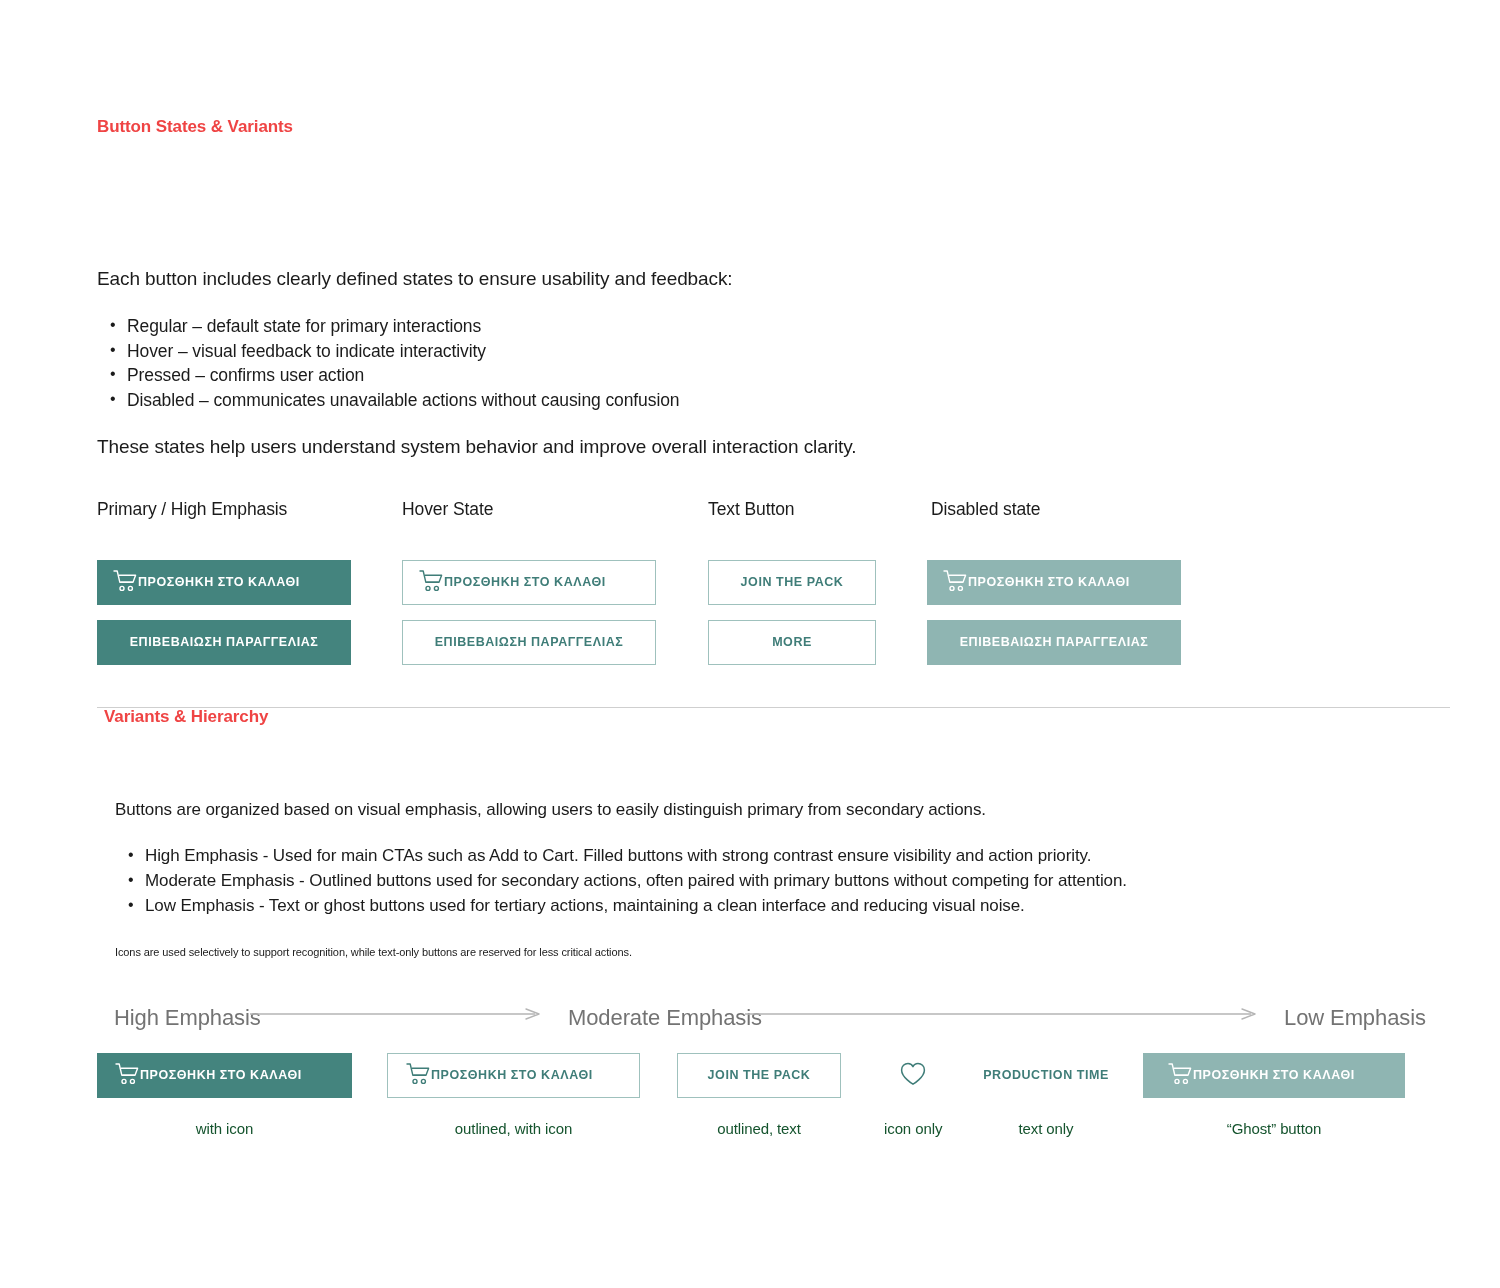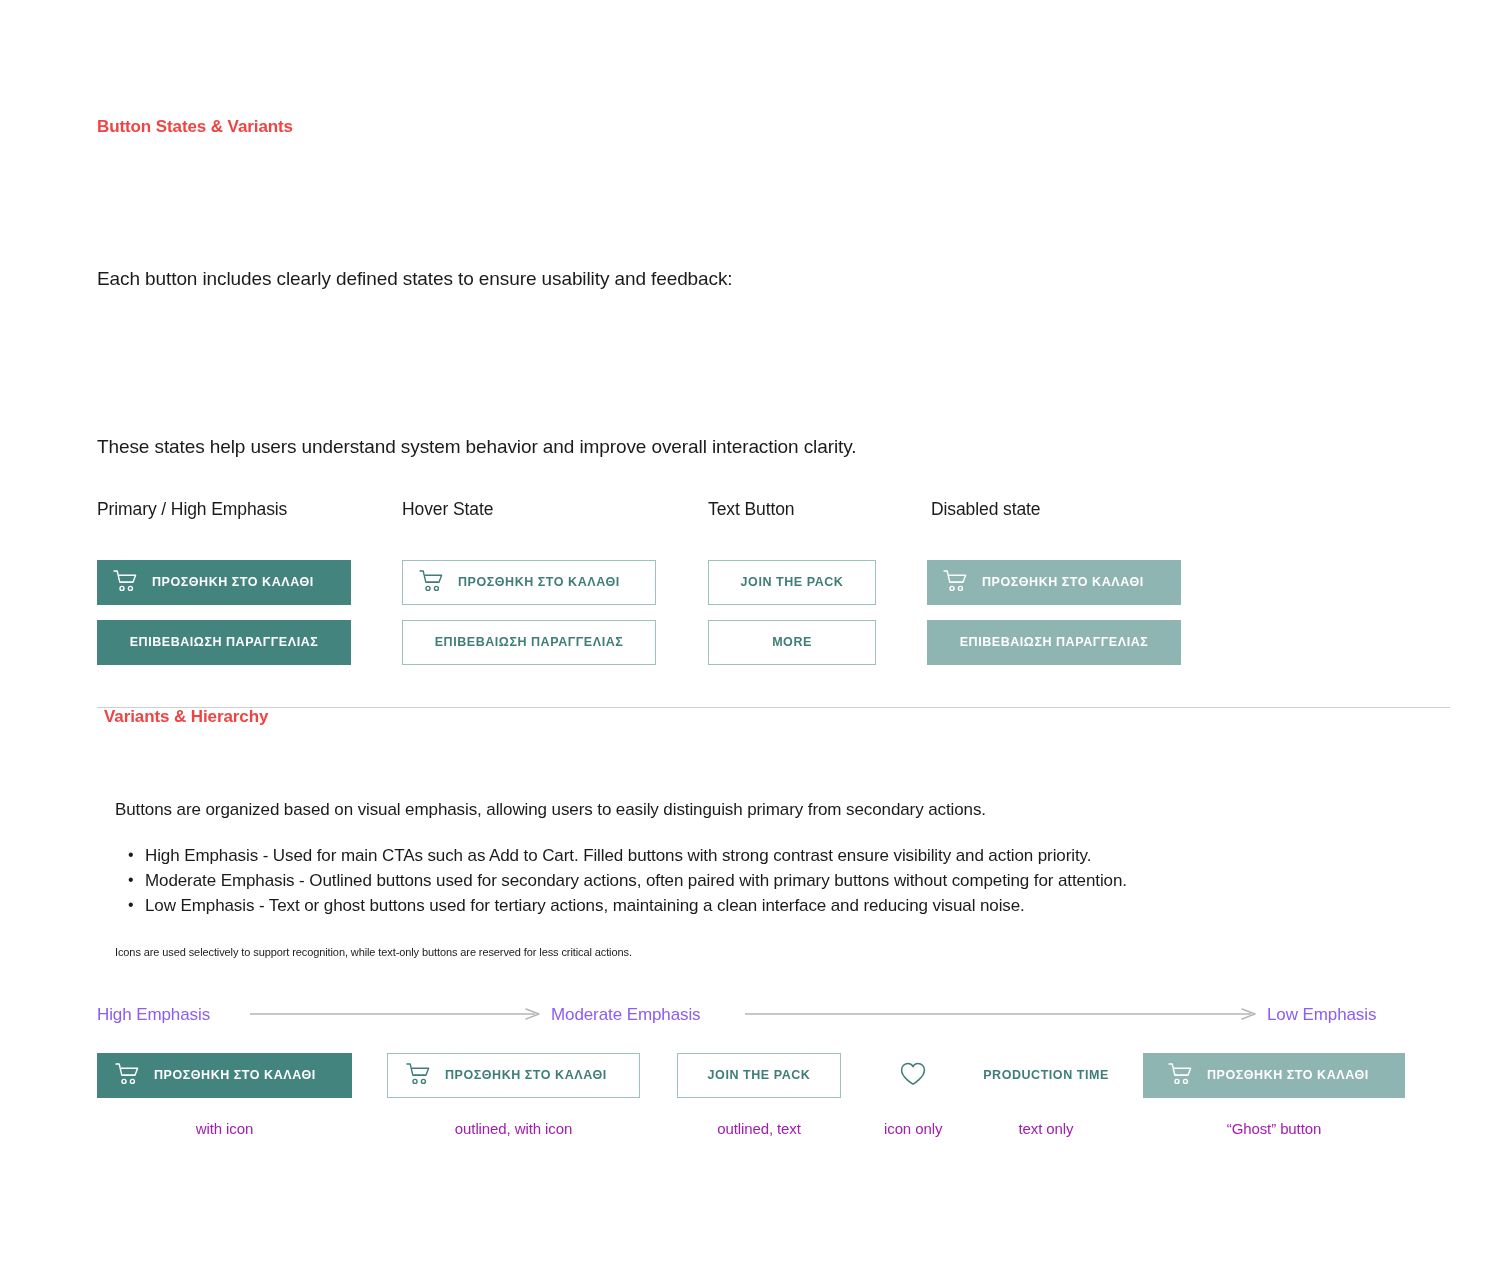--- a/index.html
+++ b/index.html
@@ -94,21 +94,20 @@
   #col-label-2 { left: 708px; top: 499px; }
   #col-label-3 { left: 931px; top: 499px; }
 
   
   .btn {
     position: absolute;
     box-sizing: border-box;
     display: flex;
     align-items: center;
     justify-content: center;
-    gap: 14px;
     font-family: "Liberation Sans", sans-serif;
     font-size: 12.5px;
     font-weight: bold;
     letter-spacing: 0.55px;
     border: none;
     padding: 16px 10px;
     white-space: nowrap;
     background: transparent;
   }
   .btn .label { line-height: 1; }
@@ -144,24 +143,25 @@
   #s1-c1-b0 { left: 402px; top: 560px; width: 254px; height: 45px; justify-content: flex-start; padding-left: 15px; }
   #s1-c1-b1 { left: 402px; top: 620px; width: 254px; height: 45px; }
   #s1-c2-b0 { left: 708px; top: 560px; width: 168px; height: 45px; }
   #s1-c2-b1 { left: 708px; top: 620px; width: 168px; height: 45px; }
   #s1-c3-b0 { left: 927px; top: 560px; width: 254px; height: 45px; justify-content: flex-start; padding-left: 15px; }
   #s1-c3-b1 { left: 927px; top: 620px; width: 254px; height: 45px; }
 
   
   .scale-label {
     position: absolute;
-    font-size: 17px;
-    color: #8b5cf6;
-    letter-spacing: -0.1px;
-    white-space: nowrap;
+    font-size: 22px;
+    color: #737373;
+    letter-spacing: -0.1px;
+    white-space: nowrap;
+    margin-left: 17px;
   }
   #scale-label-0 { left: 97px;  top: 1005px; }
   #scale-label-1 { left: 551px; top: 1005px; }
   #scale-label-2 { left: 1267px; top: 1005px; }
 
   .scale-arrow { position: absolute; top: 1007px; height: 14px; }
   #scale-arrow-0 { left: 250px; width: 293px; }
   #scale-arrow-1 { left: 745px; width: 514px; }
 
   
@@ -169,41 +169,47 @@
   #s2-v1 { left: 387px; top: 1053px; width: 253px; height: 45px; justify-content: flex-start; padding-left: 17px; }
   #s2-v2 { left: 677px; top: 1053px; width: 164px; height: 45px; }
   #s2-v3 { left: 884px; top: 1053px; width: 58px;  height: 45px; }
   #s2-v4 { left: 962px; top: 1053px; width: 168px; height: 45px; }
   #s2-v5 { left: 1143px; top: 1053px; width: 262px; height: 45px; justify-content: flex-start; padding-left: 24px; }
 
   .caption {
     position: absolute;
     top: 1120px;
     font-size: 15px;
-    color: #a21caf;
+    color: #14532d;
     text-align: center;
     letter-spacing: -0.1px;
     white-space: nowrap;
   }
   #cap-0 { left: 97px;  width: 255px; }
   #cap-1 { left: 387px; width: 253px; }
   #cap-2 { left: 677px; width: 164px; }
   #cap-3 { left: 884px; width: 58px; }
   #cap-4 { left: 962px; width: 168px; }
   #cap-5 { left: 1143px; width: 262px; }
 </style>
 </head>
 <body>
 
 <div class="page">
 
   <div class="section-title" id="title-1">Button States &amp; Variants</div>
 
   <div class="body-text" id="intro-1">Each button includes clearly defined states to ensure usability and feedback:</div>
 
+  <ul class="bullets" id="bullets-1">
+    <li>Regular – default state for primary interactions</li>
+    <li>Hover – visual feedback to indicate interactivity</li>
+    <li>Pressed – confirms user action</li>
+    <li>Disabled – communicates unavailable actions without causing confusion</li>
+  </ul>
 
   <div class="body-text" id="outro-1">These states help users understand system behavior and improve overall interaction clarity.</div>
 
   <div class="col-label" id="col-label-0">Primary / High Emphasis</div>
   <div class="col-label" id="col-label-1">Hover State</div>
   <div class="col-label" id="col-label-2">Text Button</div>
   <div class="col-label" id="col-label-3">Disabled state</div>
 
   <button class="btn btn-filled" id="s1-c0-b0">
     <span class="cart-icon">

